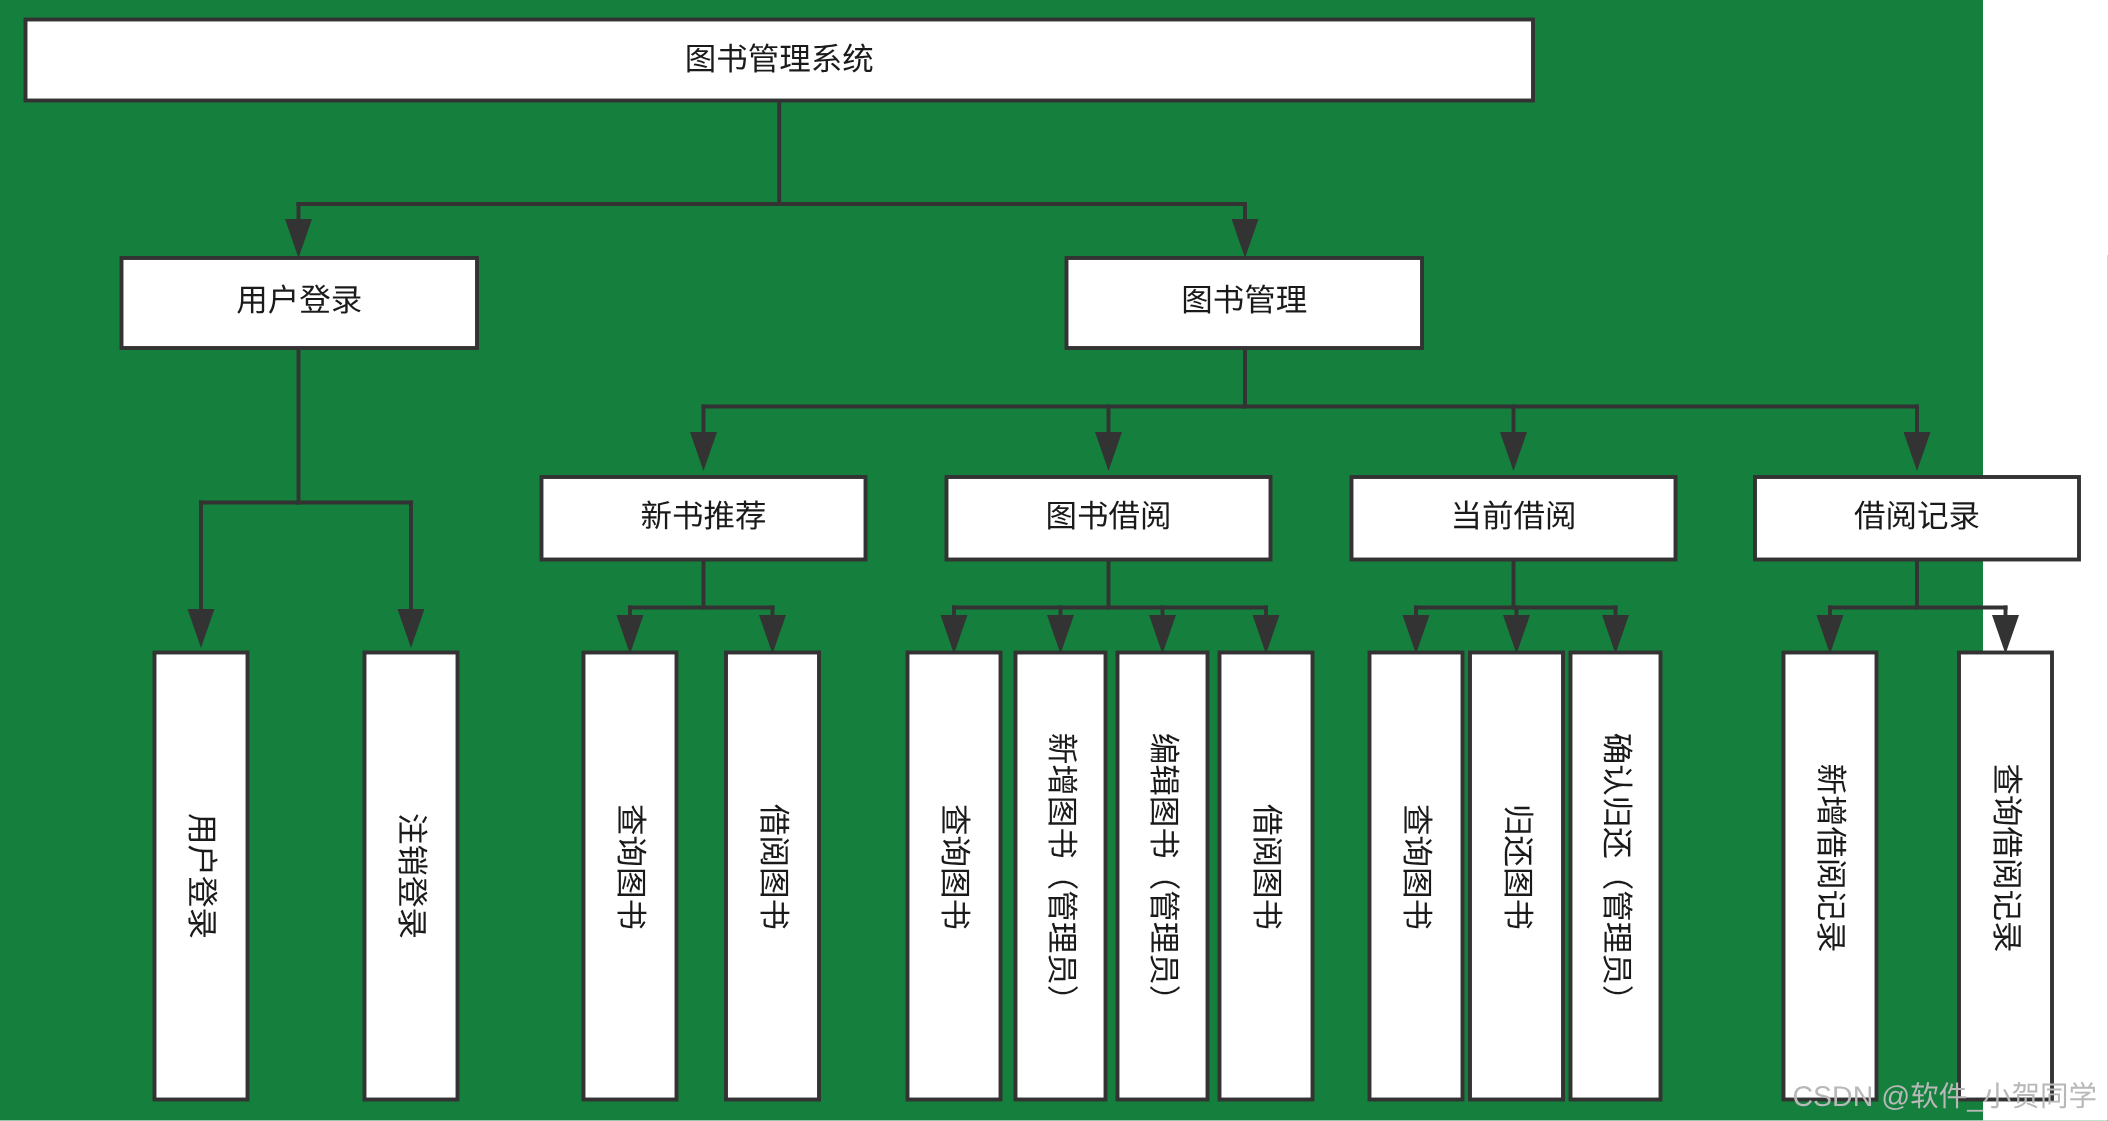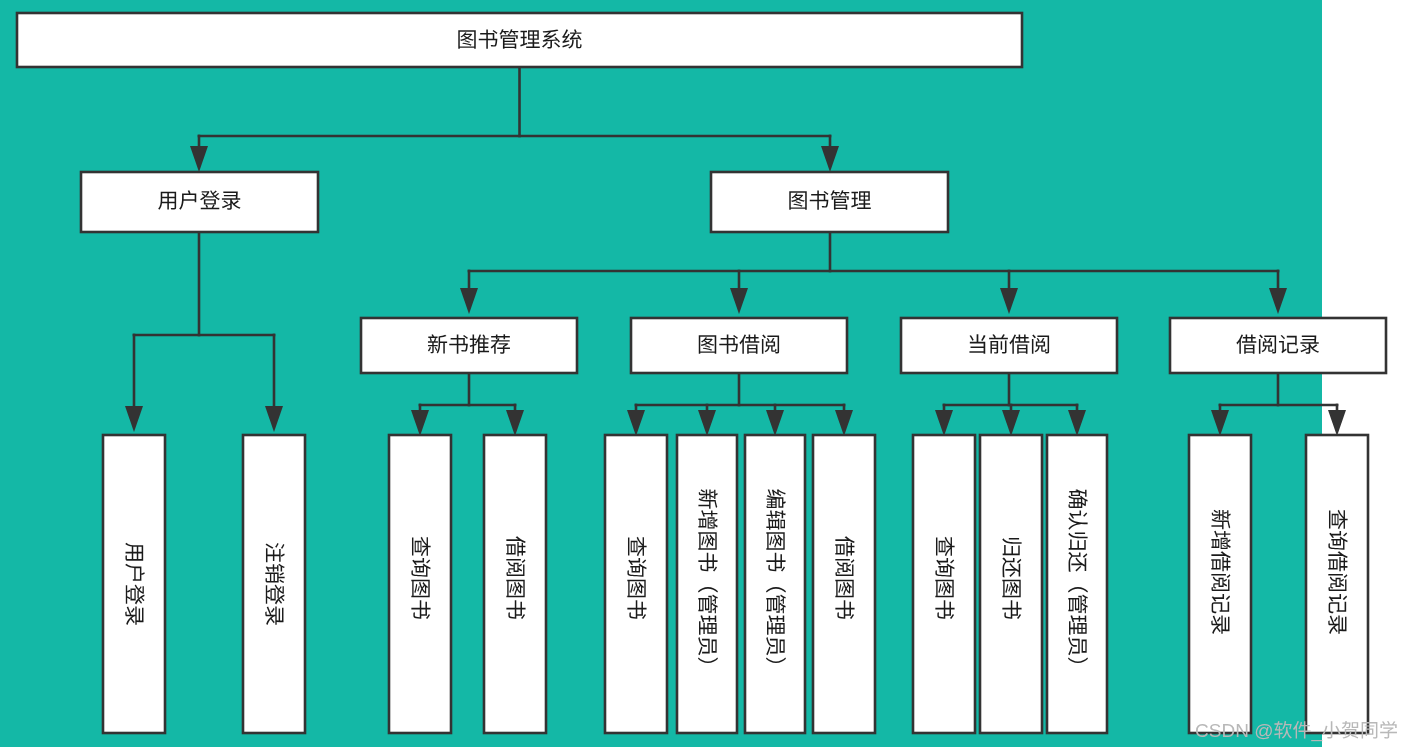--- a/index.html
+++ b/index.html
@@ -11,21 +11,21 @@
   body {
     width: 1405px;
     height: 747px;
     overflow: hidden;
     font-family: "Liberation Sans", "DejaVu Sans", sans-serif;
   }
   #diagram-root {
     position: relative;
     width: 1322px;
     height: 747px;
-    background: #14b8a6;
+    background: #15803d;
   }
   svg.diagram-canvas {
     position: absolute;
     left: 0;
     top: 0;
     width: 1405px;
     height: 747px;
     display: block;
   }
   .node-box {

